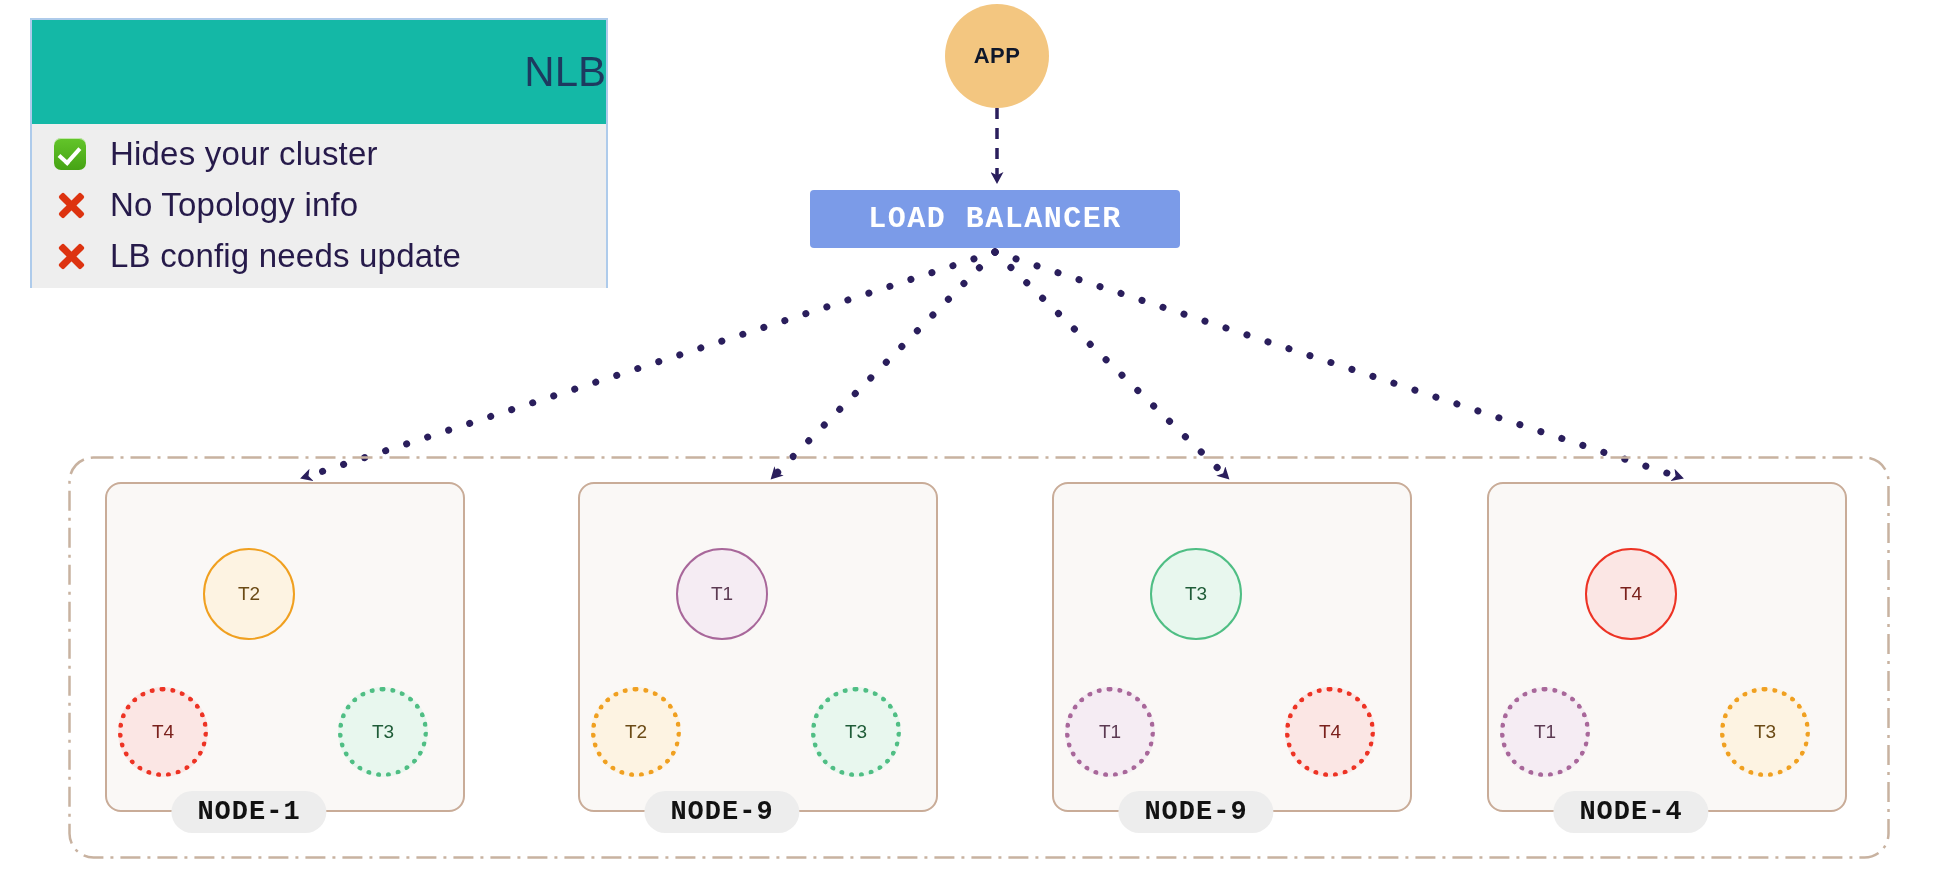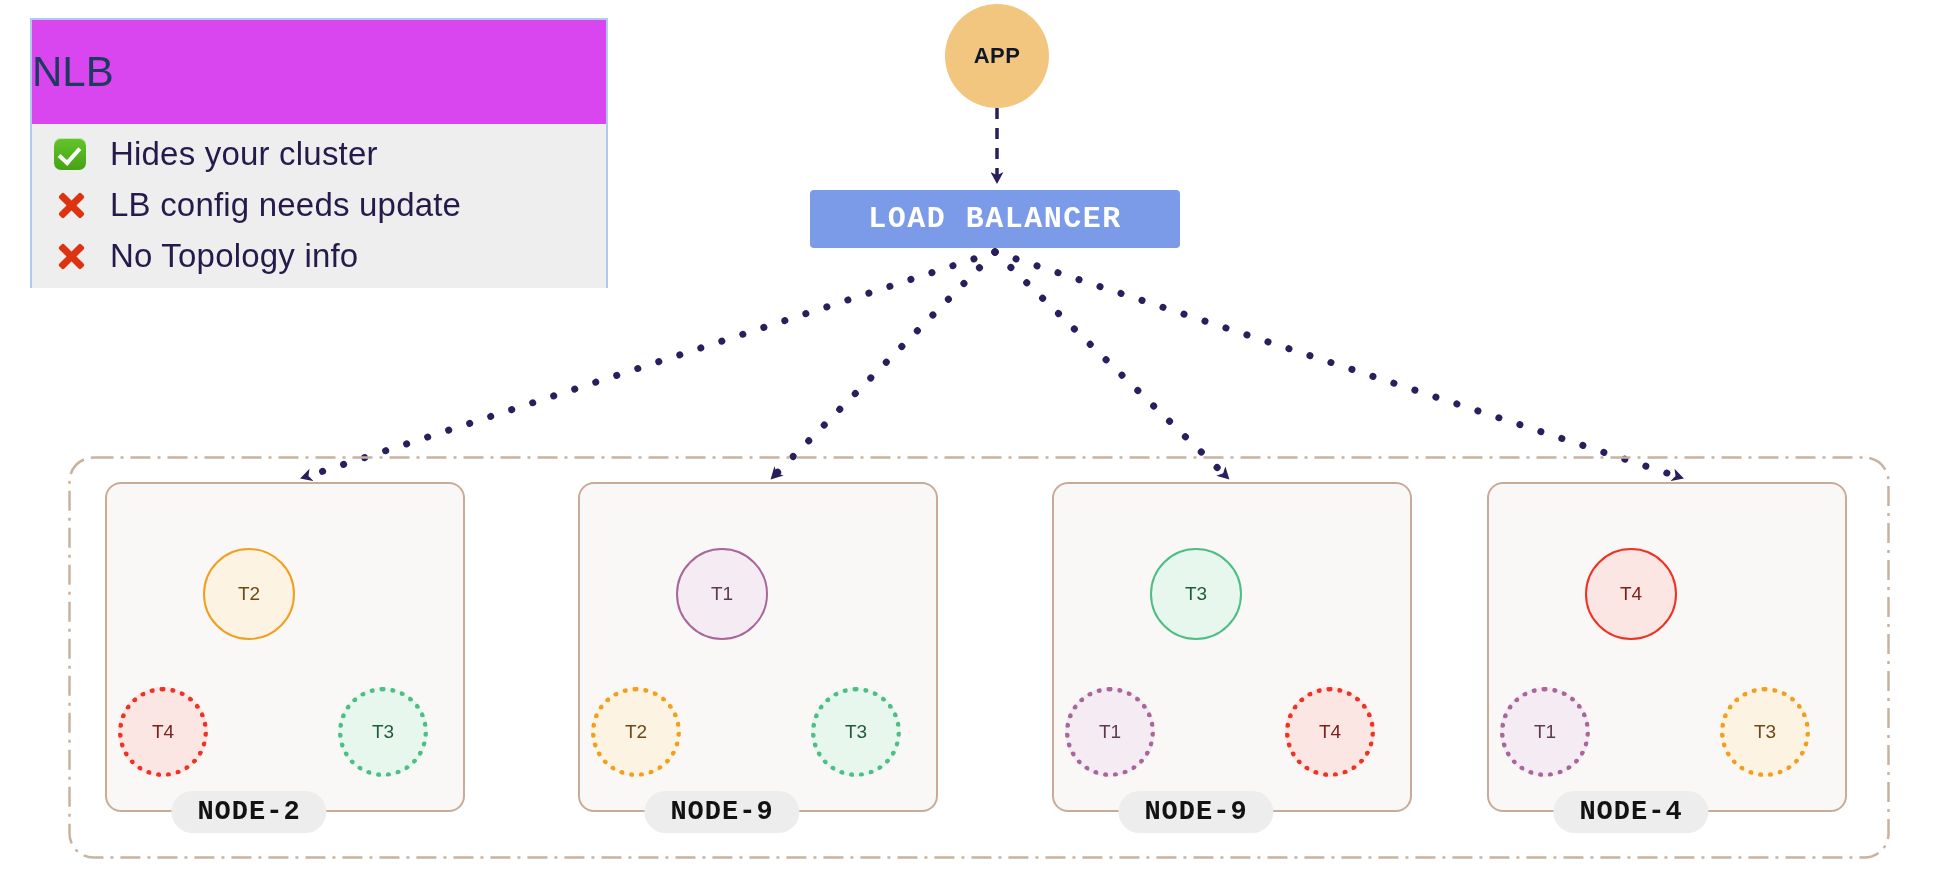--- a/index.html
+++ b/index.html
@@ -25,24 +25,24 @@
     top: 18px;
     width: 578px;
     height: 270px;
     border: 2px solid #aecbeb;
     background: #ffffff;
     box-sizing: border-box;
   }
   .legend-title {
     height: 104px;
     line-height: 104px;
-    text-align: left;
+    text-align: right;
     font-size: 42px;
     color: #1d3a5f;
-    background: #d946ef;
+    background: #14b8a6;
     font-family: "Liberation Sans", sans-serif;
   }
   .legend-body {
     background: #eeeeee;
     height: 164px;
     padding: 4px 0 0 0;
     box-sizing: border-box;
   }
   .legend-row {
     display: flex;
@@ -205,28 +205,28 @@
         <span class="legend-mark">
             <span class="mark-check"></span>
           </span>
         <span class="legend-text">Hides your cluster</span>
       </div>
 
       <div class="legend-row">
         <span class="legend-mark">
             <span class="mark-x"></span>
           </span>
-        <span class="legend-text">LB config needs update</span>
+        <span class="legend-text">No Topology info</span>
       </div>
 
       <div class="legend-row">
         <span class="legend-mark">
             <span class="mark-x"></span>
           </span>
-        <span class="legend-text">No Topology info</span>
+        <span class="legend-text">LB config needs update</span>
       </div>
 
     </div>
   </div>
 
   <svg id="edges">
     <defs>
       <marker id="ah" markerWidth="13" markerHeight="13" refX="10" refY="6.5" orient="auto" markerUnits="userSpaceOnUse">
         <path d="M0,0 L12,6.5 L0,13 L3.2,6.5 Z" fill="#2a1e5c"></path>
       </marker>
@@ -246,21 +246,21 @@
 
   <svg class="cluster-svg" width="1941" height="875" style="position:absolute;left:0;top:0;pointer-events:none;">
     <rect x="69.5" y="457.5" width="1819" height="400" rx="24" ry="24" fill="none" stroke="#c8b2a0" stroke-width="2.5" stroke-dasharray="20 7 3 7"></rect>
   </svg>
 
   <div id="nodes-layer">
       <div class="node-box" style="left: 105px;"></div>
       <div class="task primary" style="left: 249px; top: 594px; border-color: rgb(240, 160, 32); background: rgb(253, 243, 226); color: rgb(107, 74, 22);">T2</div>
       <div class="task replica" style="left: 163px; top: 732px; border-color: rgb(237, 51, 36); background: rgb(251, 230, 228); color: rgb(122, 33, 28);">T4</div>
       <div class="task replica" style="left: 383px; top: 732px; border-color: rgb(79, 190, 132); background: rgb(232, 247, 238); color: rgb(31, 92, 56);">T3</div>
-      <div class="node-label" style="left: 249px; top: 812px;">NODE-2</div>
+      <div class="node-label" style="left: 249px; top: 812px;">NODE-1</div>
       <div class="node-box" style="left: 578px;"></div>
       <div class="task primary" style="left: 722px; top: 594px; border-color: rgb(168, 103, 154); background: rgb(245, 236, 243); color: rgb(92, 58, 82);">T1</div>
       <div class="task replica" style="left: 636px; top: 732px; border-color: rgb(240, 160, 32); background: rgb(253, 243, 226); color: rgb(107, 74, 22);">T2</div>
       <div class="task replica" style="left: 856px; top: 732px; border-color: rgb(79, 190, 132); background: rgb(232, 247, 238); color: rgb(31, 92, 56);">T3</div>
       <div class="node-label" style="left: 722px; top: 812px;">NODE-9</div>
       <div class="node-box" style="left: 1052px;"></div>
       <div class="task primary" style="left: 1196px; top: 594px; border-color: rgb(79, 190, 132); background: rgb(232, 247, 238); color: rgb(31, 92, 56);">T3</div>
       <div class="task replica" style="left: 1110px; top: 732px; border-color: rgb(168, 103, 154); background: rgb(245, 236, 243); color: rgb(92, 58, 82);">T1</div>
       <div class="task replica" style="left: 1330px; top: 732px; border-color: rgb(237, 51, 36); background: rgb(251, 230, 228); color: rgb(122, 33, 28);">T4</div>
       <div class="node-label" style="left: 1196px; top: 812px;">NODE-9</div>

